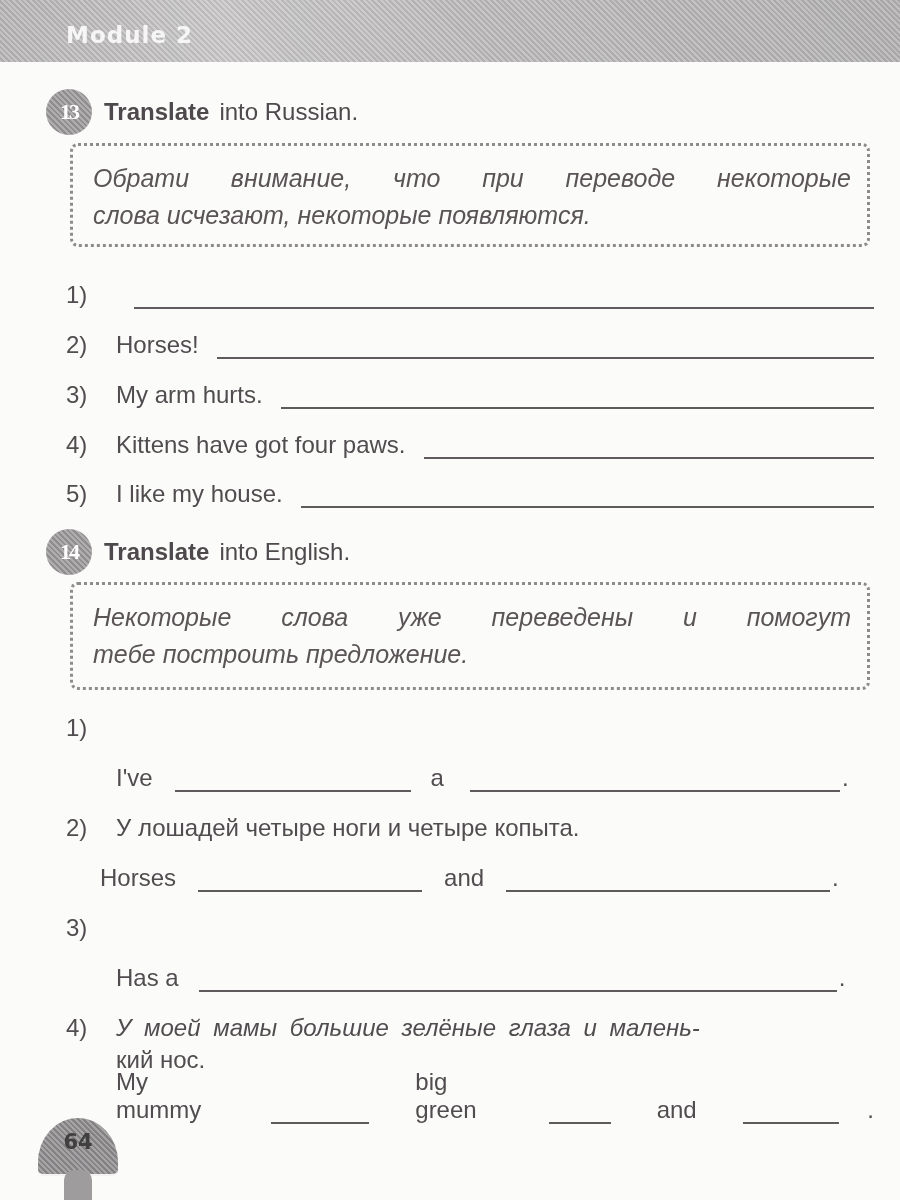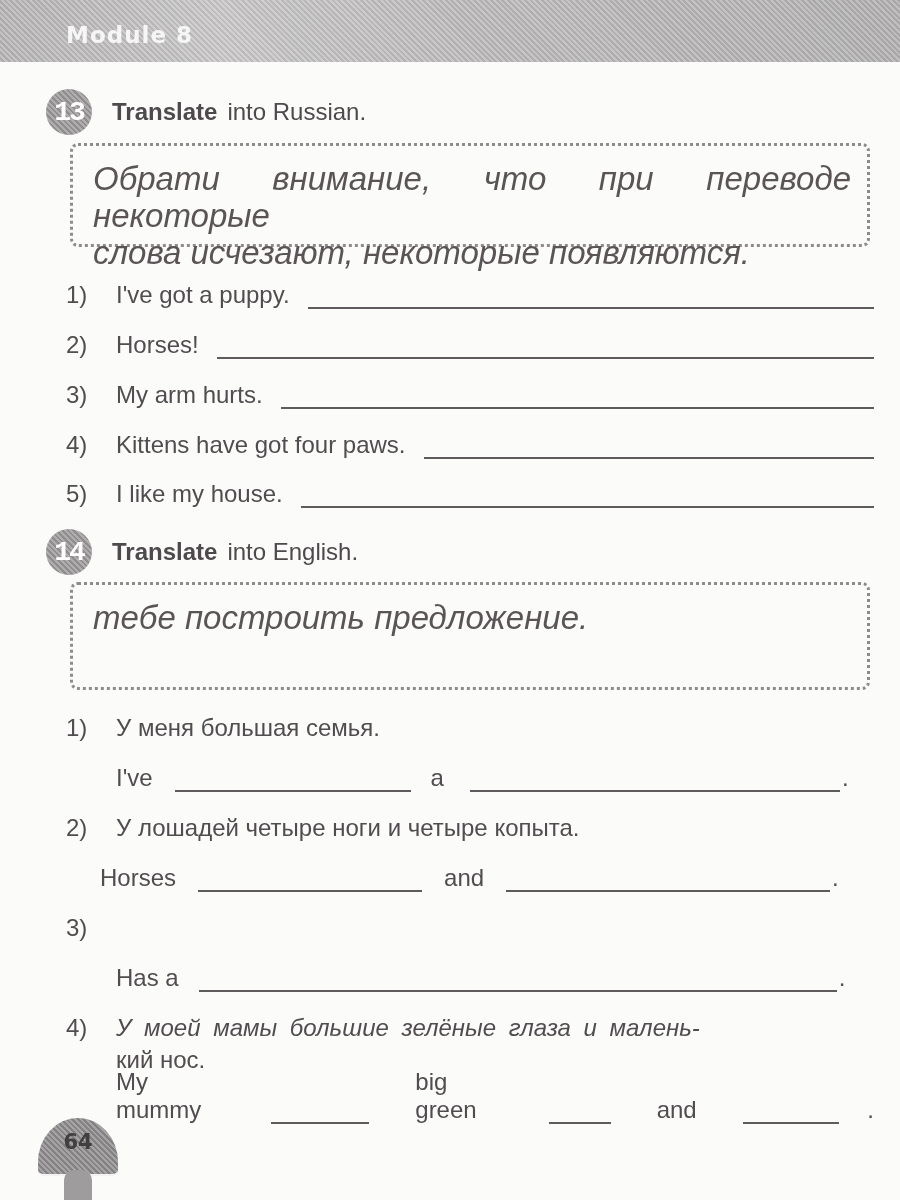--- a/index.html
+++ b/index.html
@@ -19,31 +19,31 @@
     position:absolute; left:66px; top:22px;
     font-family:"DejaVu Sans", sans-serif; font-weight:bold; font-size:23px;
     color:#f6f6f6; letter-spacing:1px;
   }
   .ex-head { position:absolute; left:46px; height:46px; display:flex; align-items:center; }
   .ex-num {
     width:46px; height:46px; border-radius:50%;
     background:
       repeating-linear-gradient(45deg, rgba(255,255,255,0.2) 0 2px, rgba(0,0,0,0.08) 2px 4px),
       #9c999b;
-    color:#fff; font-weight:bold; font-size:28px;
+    color:#fff; font-weight:bold; font-size:22px;
     display:flex; align-items:center; justify-content:center;
-    font-family:Liberation Mono, monospace; letter-spacing:-2px;
+    font-family:Liberation Serif, serif; letter-spacing:-2px;
   }
-  .ex-title { margin-left:20px; font-size:24px; color:#4e494c; }
+  .ex-title { margin-left:12px; font-size:24px; color:#4e494c; }
   .ex-title b { font-weight:bold; margin-right:10px; }
   .hint-box {
     position:absolute; left:70px; width:800px;
     border:3px dotted #8f8b8d; border-radius:8px; box-sizing:border-box;
     padding:14px 16px 12px 20px;
-    font-style:italic; font-size:33px; line-height:37px; color:#5a5457;
+    font-style:italic; font-size:25px; line-height:37px; color:#5a5457;
     text-align:justify; text-align-last:justify;
   }
   .hint-box .l2 { text-align-last:left; }
   .line-row { position:absolute; left:66px; right:26px; display:flex; align-items:flex-end; font-size:24px; color:#514c4f; height:34px; }
   .line-row .num { width:50px; }
   .blank { flex:1; border-bottom:2px solid #5f5a5d; margin-left:18px; height:22px; }
   .fixed-blank { border-bottom:2px solid #5f5a5d; height:22px; display:inline-block; }
   .word { margin:0 14px; }
   .dot { margin-left:2px; }
   .mushroom { position:absolute; left:38px; top:1118px; width:80px; height:82px; }
@@ -60,38 +60,37 @@
   }
   .mushroom .pg {
     position:absolute; left:0; top:12px; width:80px; text-align:center;
     color:#404040; font-weight:bold; font-size:21px; font-family:"DejaVu Sans", sans-serif;
   }
 </style>
 </head>
 <body>
 
 <div class="header-band">
-  <span class="module-title">Module 8</span>
+  <span class="module-title">Module 2</span>
 </div>
 
 <div class="ex-head" style="top:89px;">
   <div class="ex-num">13</div>
   <div class="ex-title">
     <b>Translate</b><span>into Russian.</span>
   </div>
 </div>
 
 <div class="hint-box" style="top:143px; height:104px;">
   <div>Обрати внимание, что при переводе некоторые</div>
   <div class="l2">слова исчезают, некоторые появляются.</div>
 </div>
 
 <div class="line-row" style="top:275px;">
   <span class="num">1)</span>
-  <span>I've got a puppy.</span>
   <span class="blank"></span>
 </div>
 <div class="line-row" style="top:325px;">
   <span class="num">2)</span>
   <span>Horses!</span>
   <span class="blank"></span>
 </div>
 <div class="line-row" style="top:375px;">
   <span class="num">3)</span>
   <span>My arm hurts.</span>
@@ -109,26 +108,26 @@
 </div>
 
 <div class="ex-head" style="top:529px;">
   <div class="ex-num">14</div>
   <div class="ex-title">
     <b>Translate</b><span>into English.</span>
   </div>
 </div>
 
 <div class="hint-box" style="top:582px; height:108px;">
+  <div>Некоторые слова уже переведены и помогут</div>
   <div class="l2">тебе построить предложение.</div>
 </div>
 
 <div class="line-row" style="top:708px;">
   <span class="num">1)</span>
-  <span>У меня большая семья.</span>
 </div>
 <div class="line-row" style="top:758px; left:116px;">
   <span>I've</span>
   <span class="fixed-blank" style="width:236px; margin-left:22px;"></span>
   <span class="word" style="margin:0 26px 0 20px;">a</span>
   <span class="fixed-blank" style="width:370px;"></span>
   <span class="dot">.</span>
 </div>
 
 <div class="line-row" style="top:808px;">

